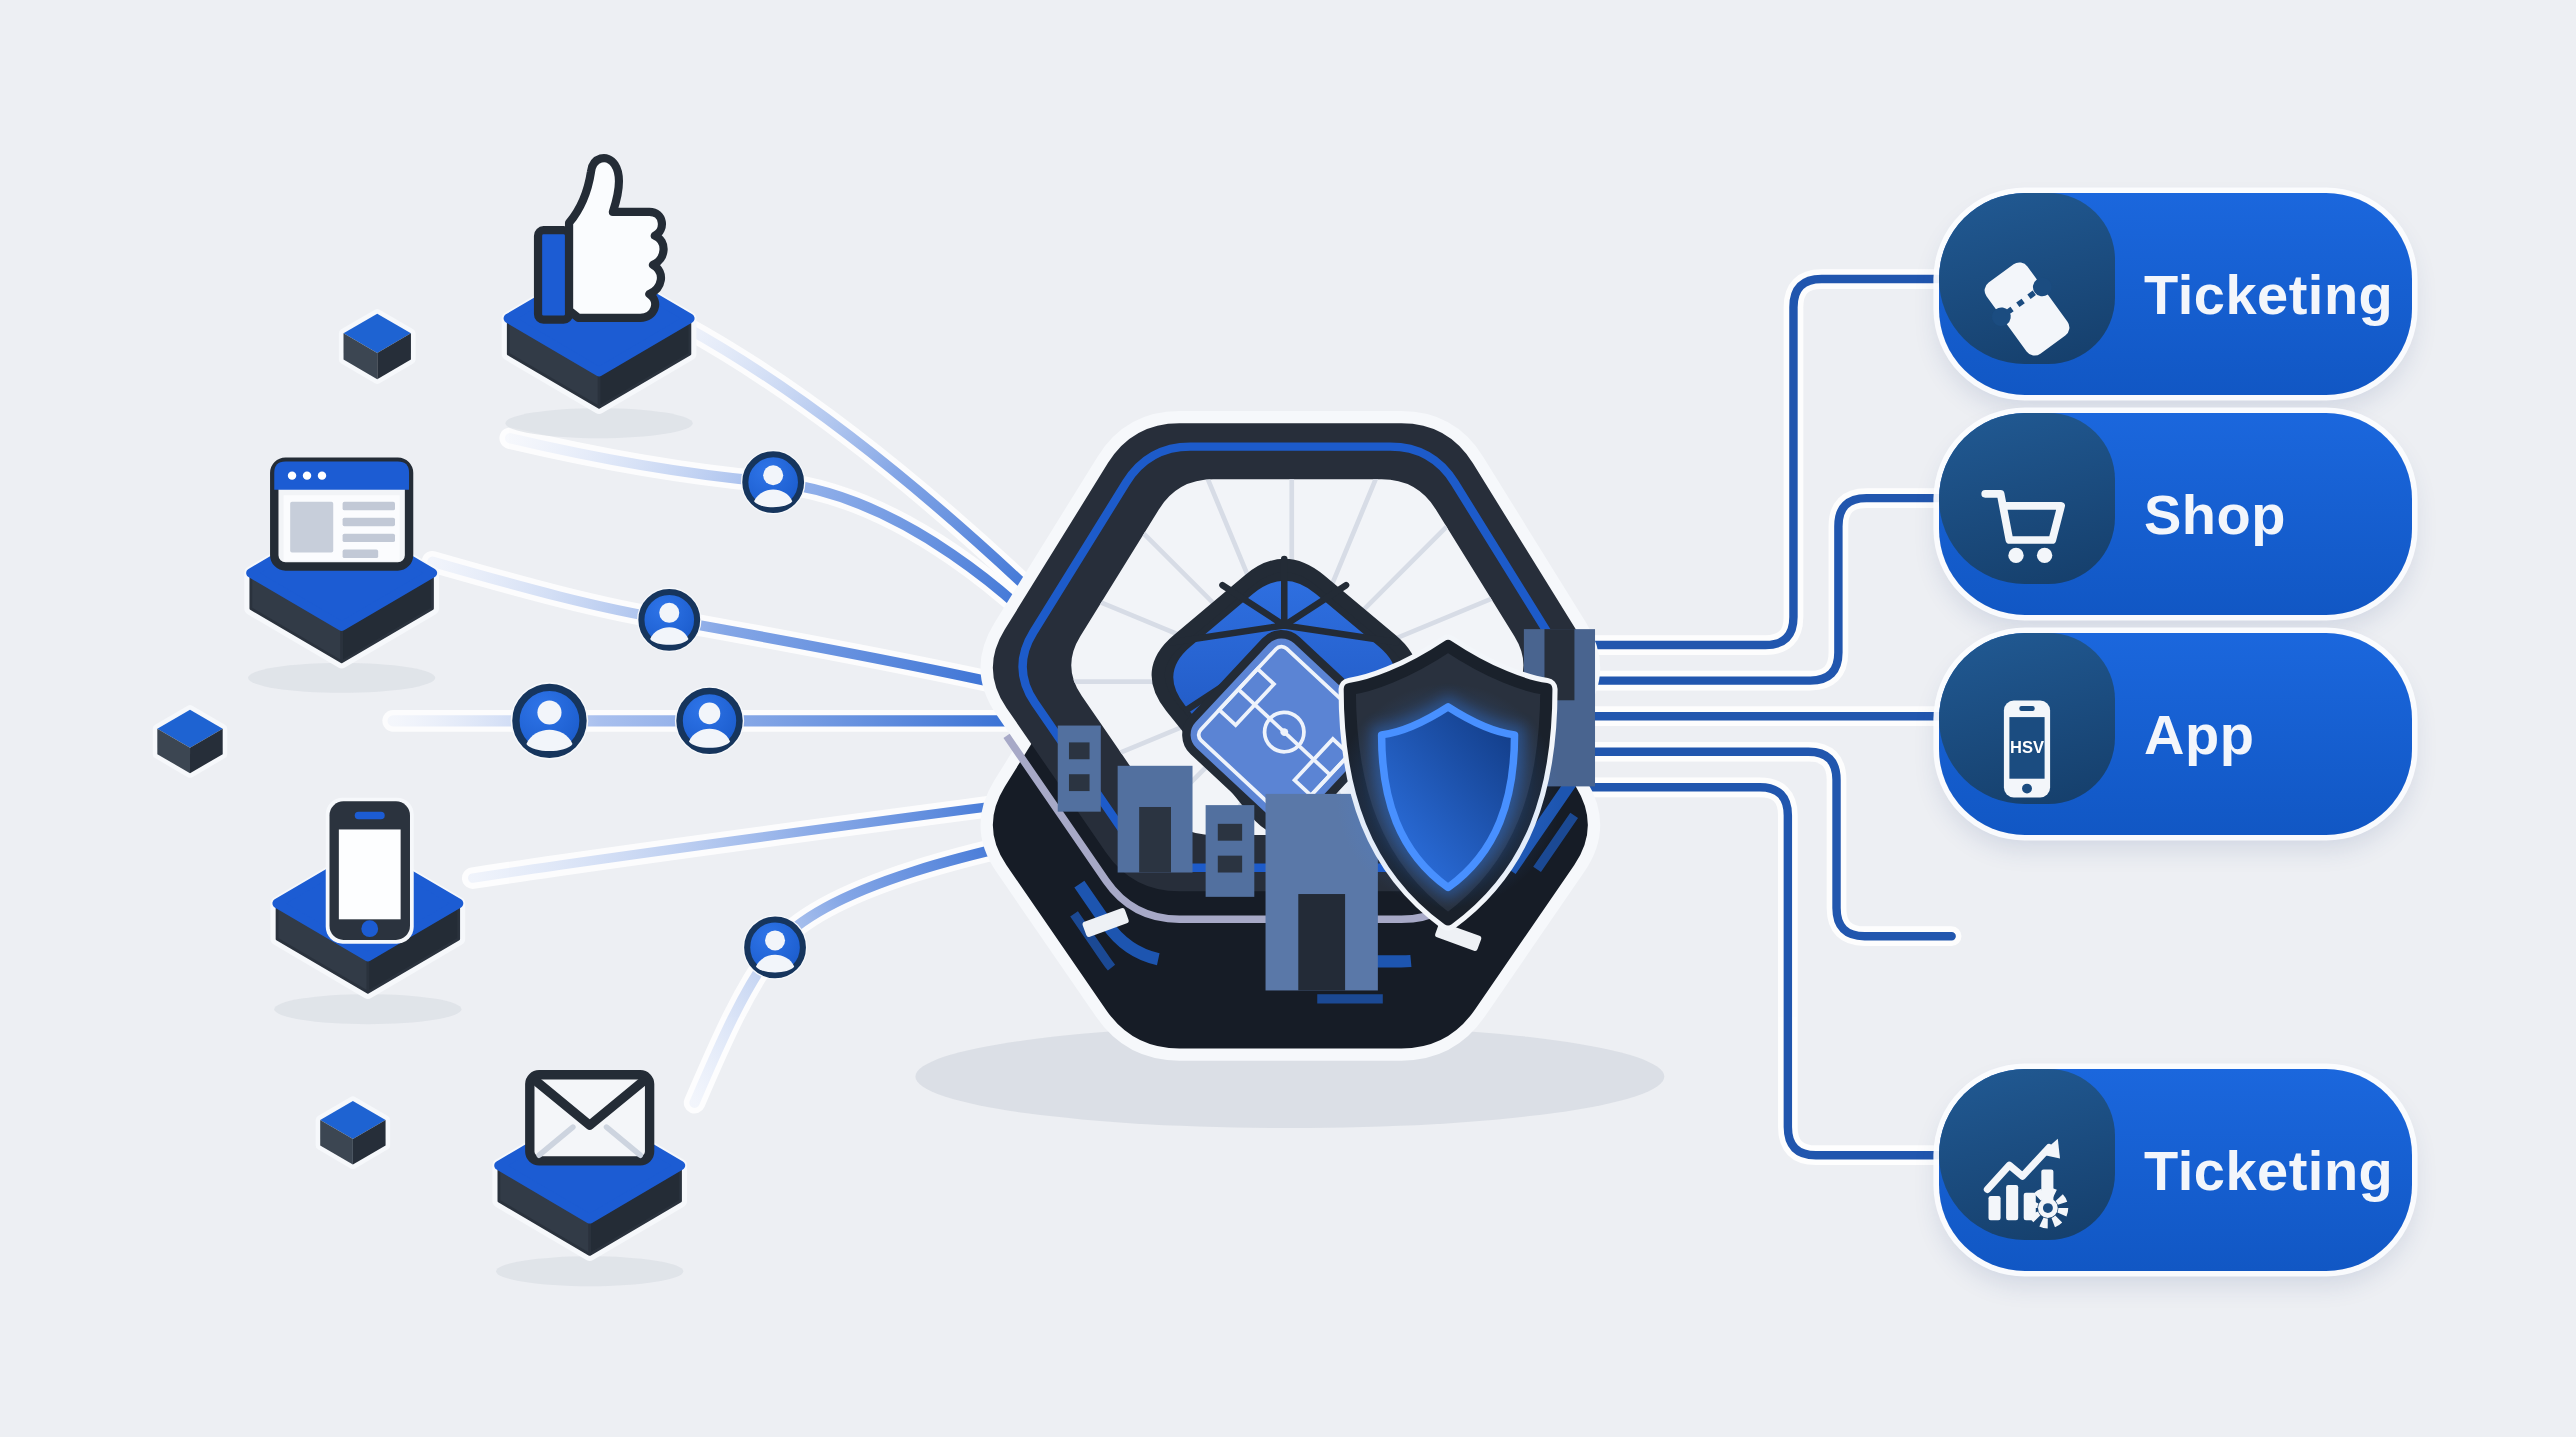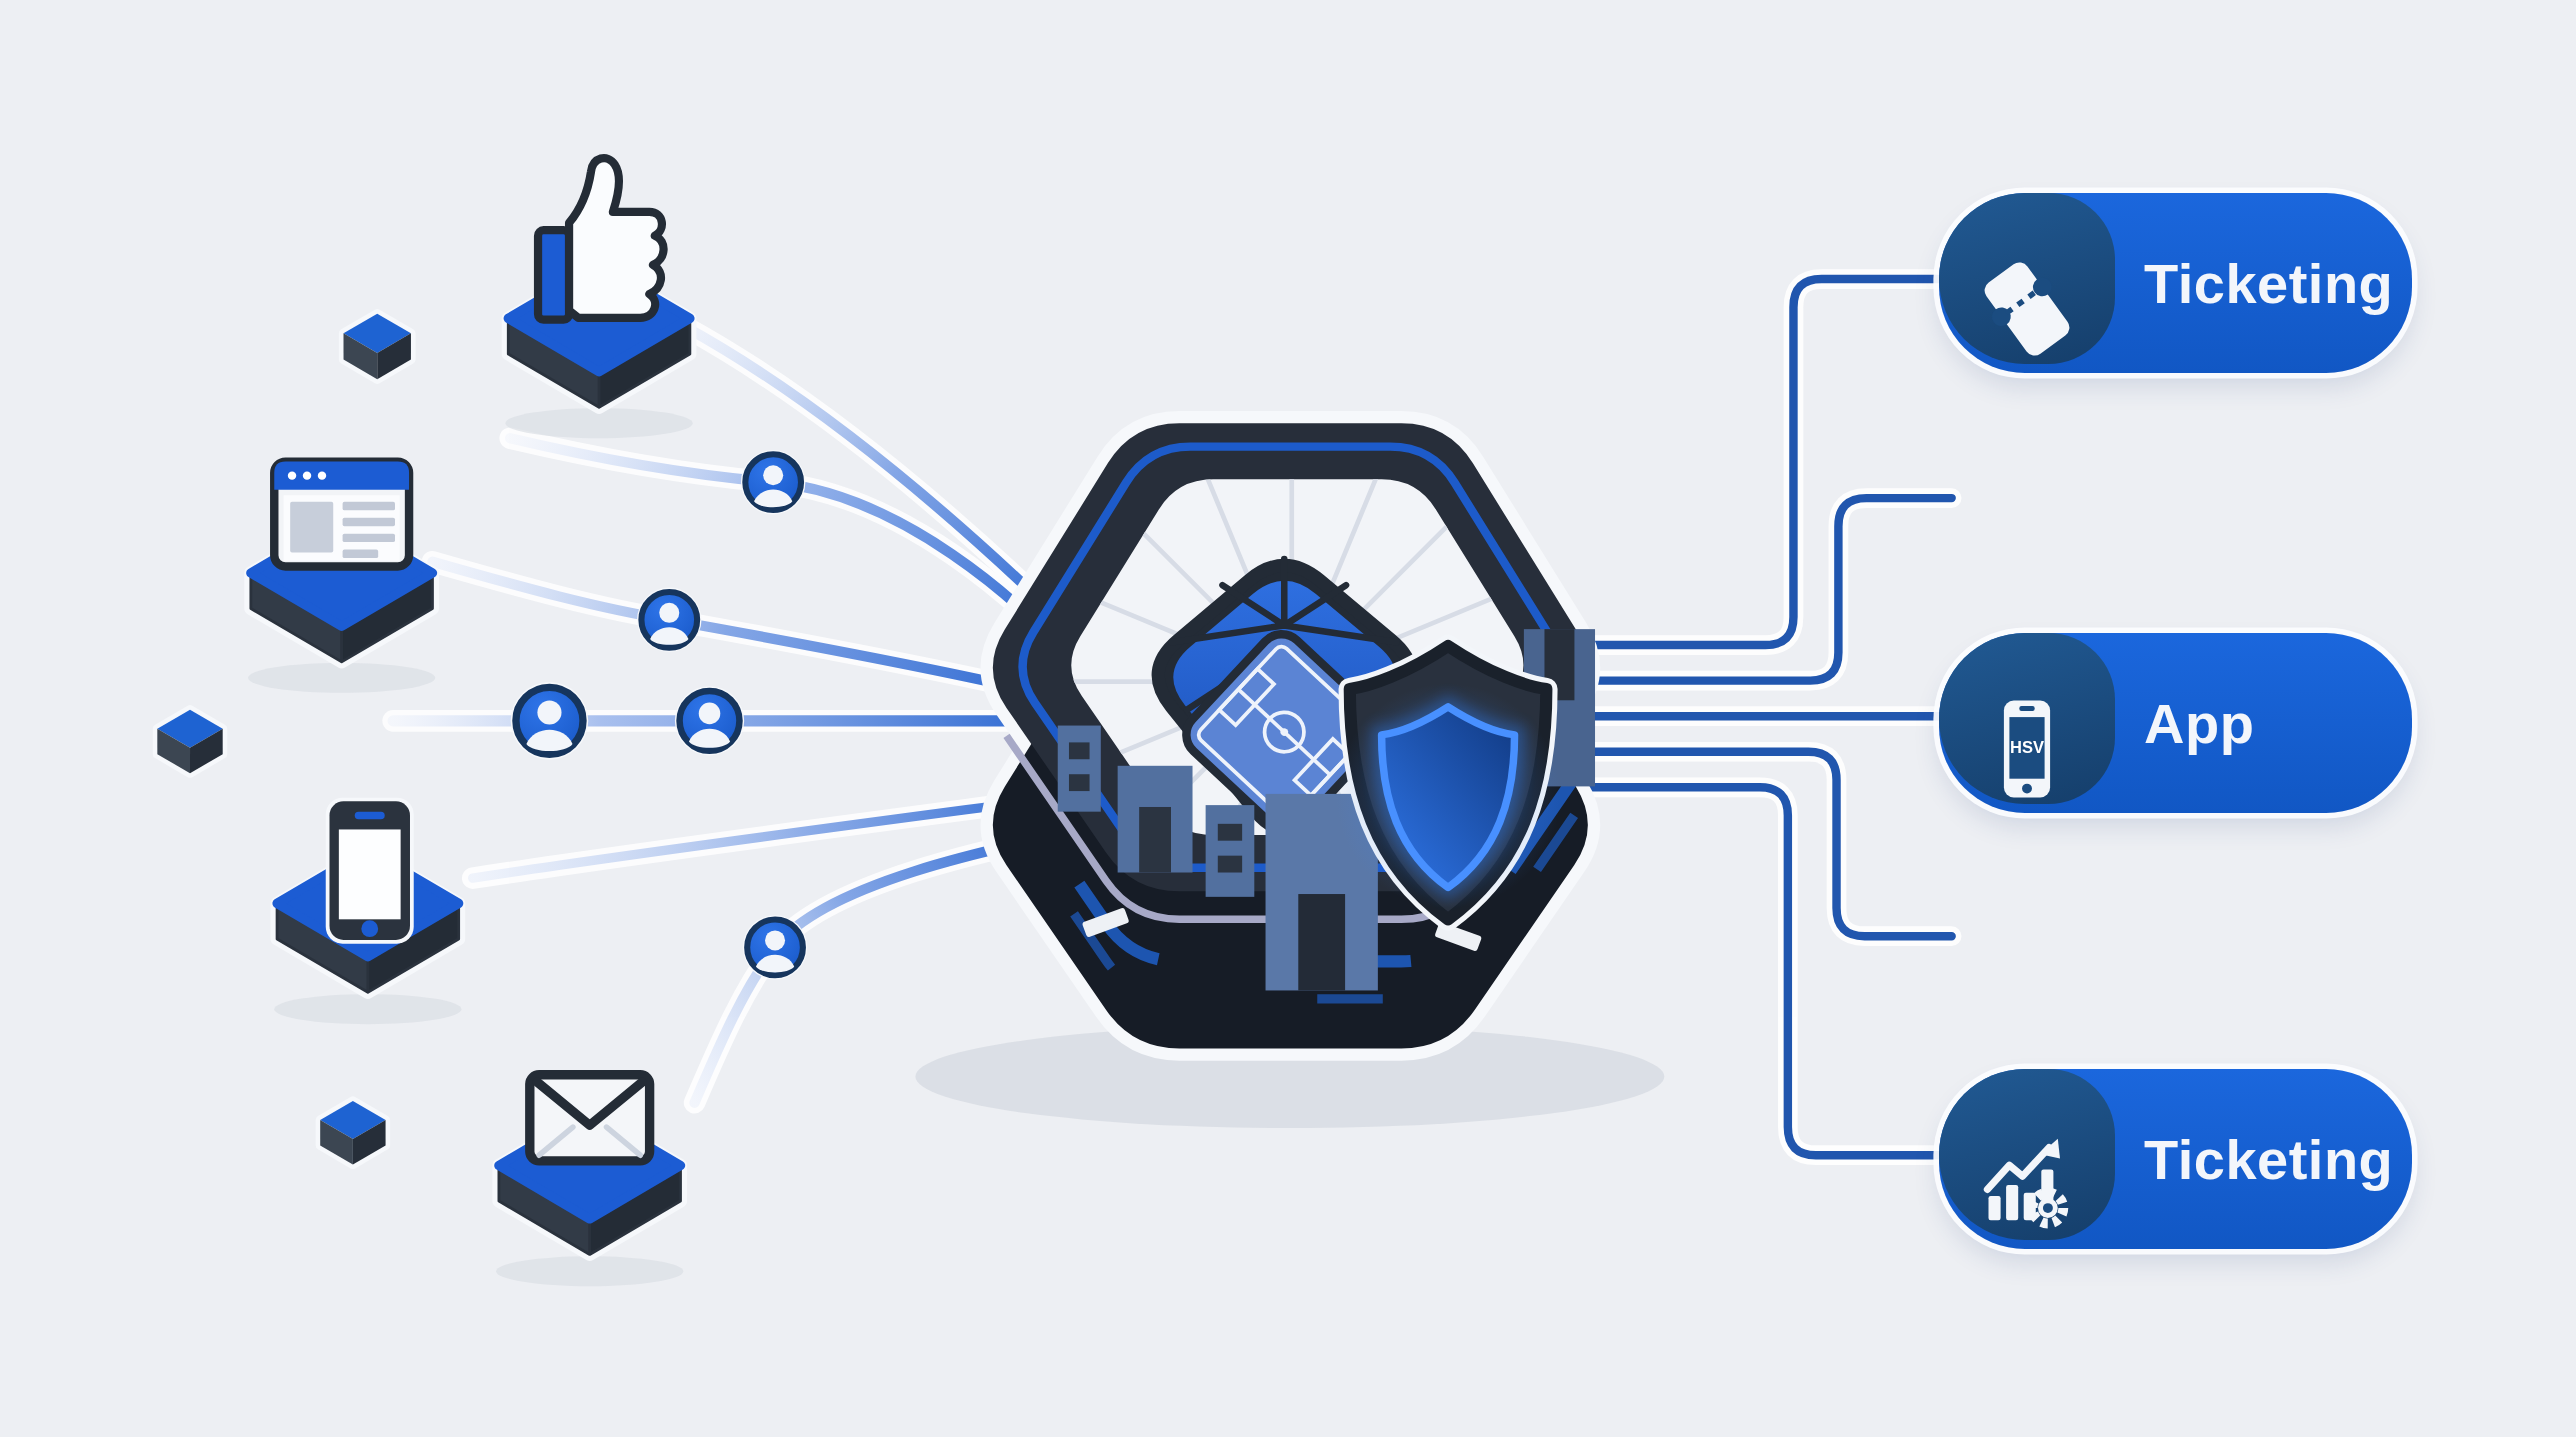--- a/index.html
+++ b/index.html
@@ -1,19 +1,19 @@
 <!DOCTYPE html>
 <html style="font-size:15px"><head>
 <meta charset="utf-8">
 <style>
   html,body{margin:0;padding:0;background:#e7e9ee;}
   #page{position:relative;width:2576px;height:1438px;background:#edeff3;overflow:hidden;
         font-family:"Liberation Sans", sans-serif;}
   #diagram{position:absolute;left:0;top:0;z-index:1;}
-  .pill{position:absolute;left:1939px;width:473px;height:180px;border-radius:86px;
+  .pill{position:absolute;left:1939px;width:473px;height:202px;border-radius:86px;
         background:linear-gradient(180deg,#1b67dd,#1157c4);
         box-shadow:0 0 0 5.6px rgba(252,253,255,.92), 0 13px 26px rgba(40,70,130,.15);
         z-index:2;}
   .pill-icon{position:absolute;left:0;top:0;width:176px;height:171px;
         border-radius:86px 67px 67px 86px;
         background:linear-gradient(165deg,#215a94,#153e6a);
         display:flex;align-items:flex-end;justify-content:center;}
   .pill-label{position:absolute;left:205px;top:50%;transform:translateY(-50%);
         color:#f3f6fb;font-size:56px;font-weight:700;letter-spacing:0.5px;white-space:nowrap;}
   .pill-icon svg{width:110px;height:110px;display:block;}
@@ -268,20 +268,30 @@
           <rect x="27" y="10" width="46" height="80" rx="9" fill="#f3f6fa"></rect>
           <circle cx="27" cy="42" r="8.5" fill="#1b4c80"></circle>
           <circle cx="73" cy="42" r="8.5" fill="#1b4c80"></circle>
           <path d="M33 42 L67 42" stroke="#1b4c80" stroke-width="5" stroke-dasharray="6 6.5"></path>
         </g>
       </svg>
     </span>
     <span class="pill-label">Ticketing</span>
   </div>
 
+  <div class="pill" style="top:413px">
+    <span class="pill-icon">
+      <svg viewBox="0 0 100 100">
+        <path d="M12 18 L26 18 L34 60 L73 60 L81 29 L29 29" fill="none" stroke="#f3f6fa" stroke-width="7" stroke-linecap="round" stroke-linejoin="round"></path>
+        <circle cx="40" cy="74" r="7" fill="#f3f6fa"></circle>
+        <circle cx="66" cy="74" r="7" fill="#f3f6fa"></circle>
+      </svg>
+    </span>
+    <span class="pill-label">Shop</span>
+  </div>
 
   <div class="pill" style="top:633px">
     <span class="pill-icon">
       <svg viewBox="0 0 100 100">
         <rect x="29" y="6" width="42" height="88" rx="9" fill="#f3f6fa"></rect>
         <rect x="34" y="21" width="32" height="56" fill="#1b4c80"></rect>
         <rect x="43" y="11" width="14" height="4.5" rx="2" fill="#1b4c80"></rect>
         <circle cx="50" cy="86" r="4.5" fill="#1b4c80"></circle>
         <text x="50" y="54" text-anchor="middle" font-family="Liberation Sans, sans-serif" font-size="15" font-weight="bold" fill="#ffffff">HSV</text>
       </svg>

